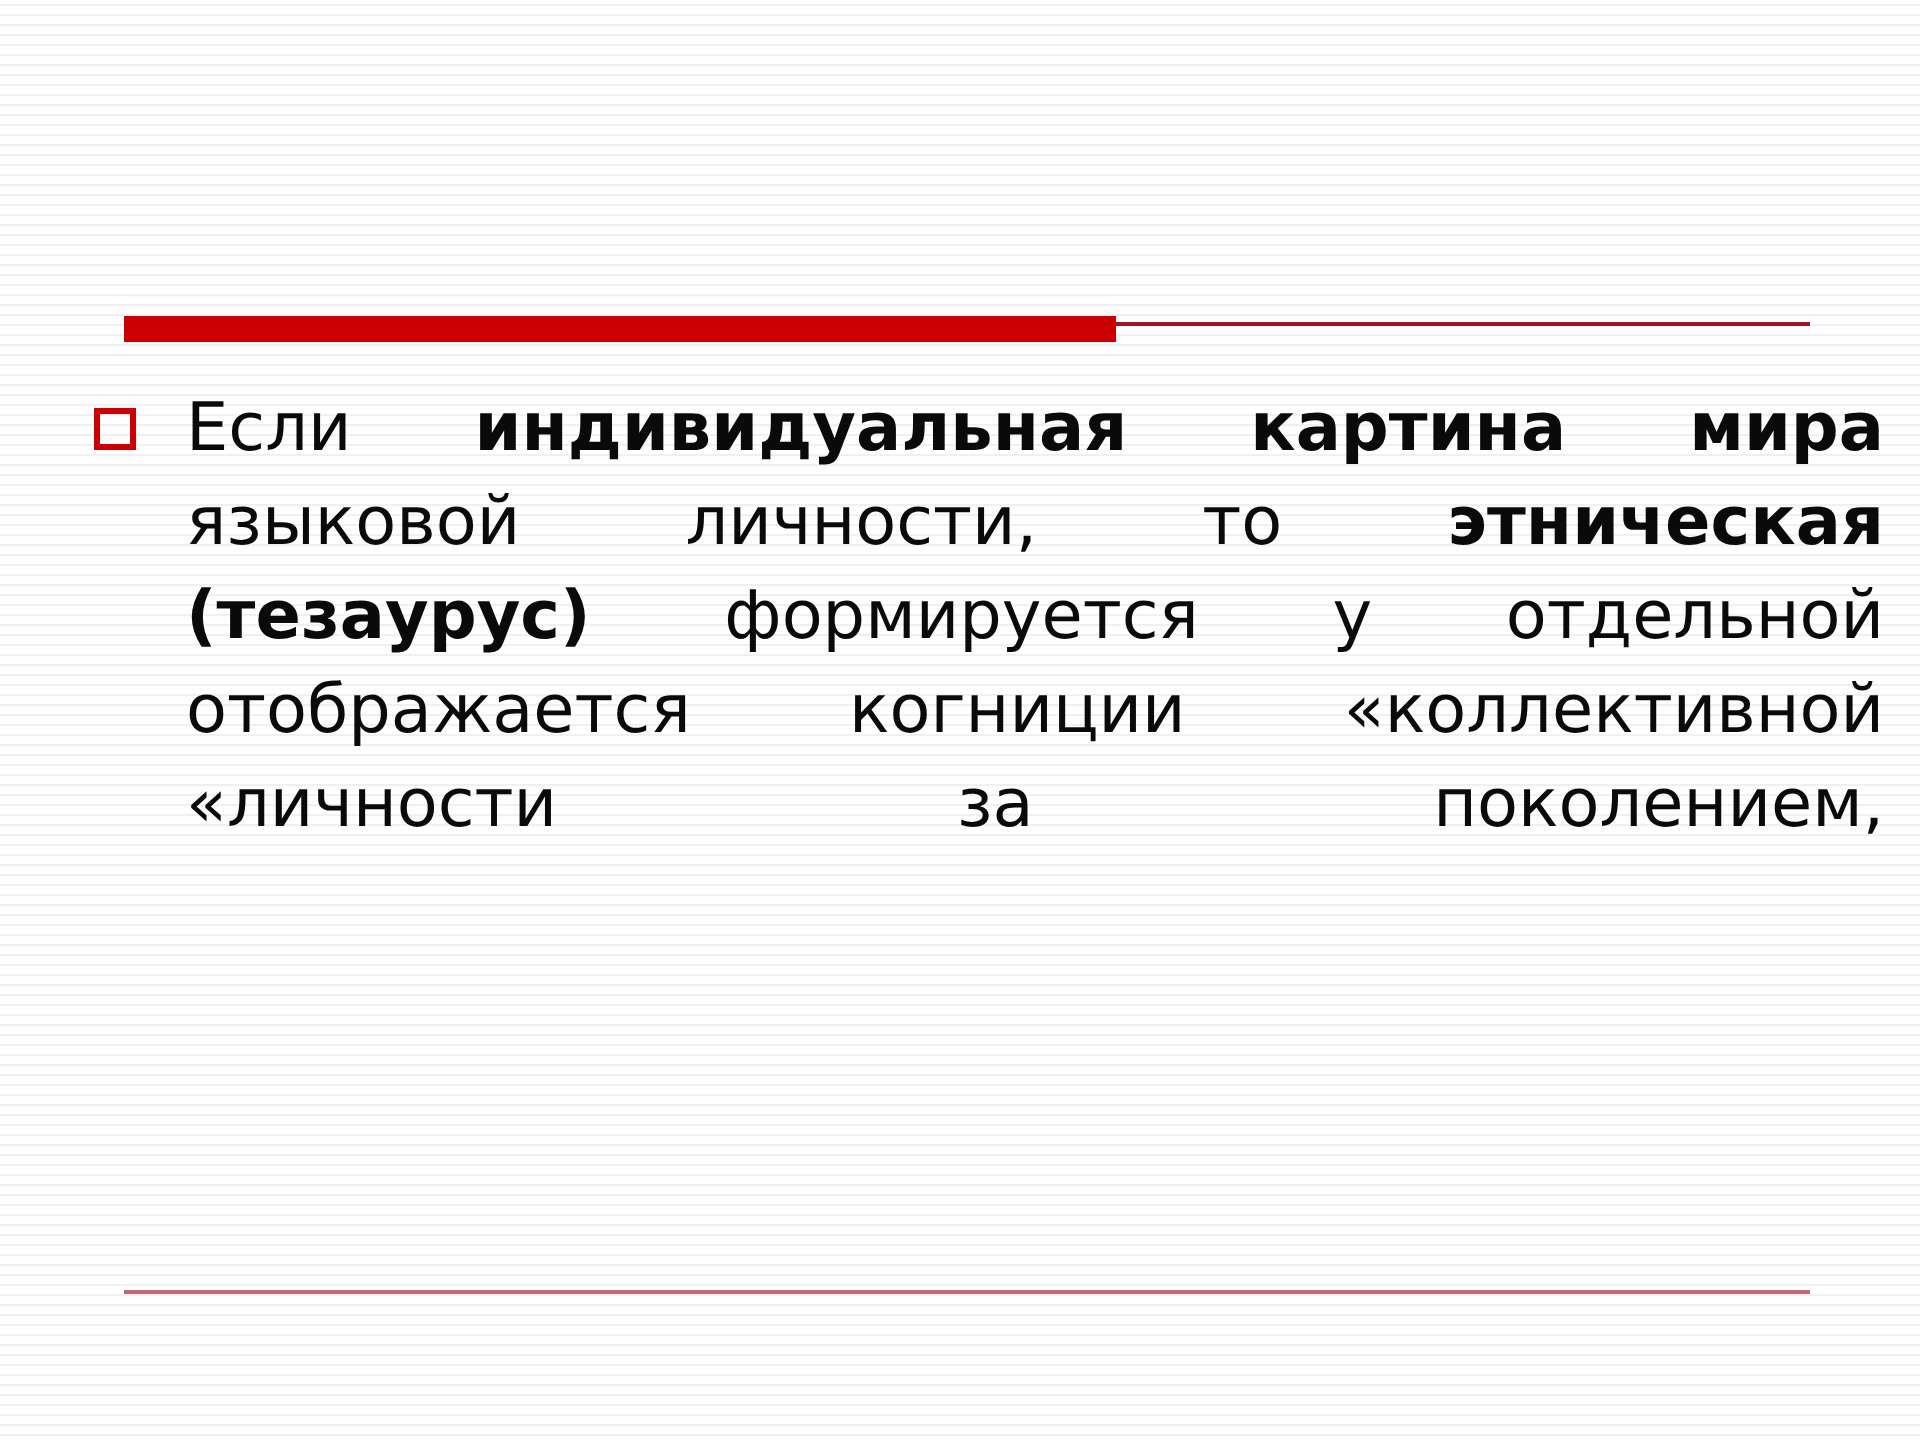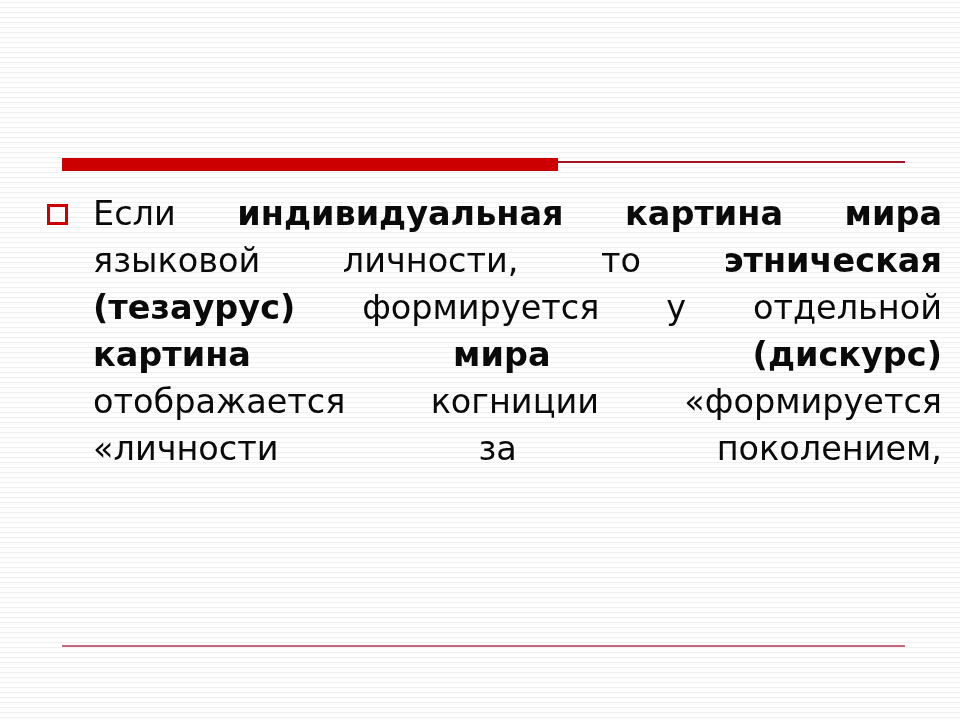--- a/index.html
+++ b/index.html
@@ -127,22 +127,21 @@
     <div class="rule-thin"></div>
   </div>
 
   <div id="content-block">
     <div class="bullet-row">
       <div class="bullet-marker"></div>
       <div class="bullet-text" id="bullet-text">
           <span class="jline"><span>Если</span> <b>индивидуальная</b> <b>картина</b> <b>мира</b></span>
           <span class="jline"><span>языковой</span> <span>личности,</span> <span>то</span> <b>этническая</b></span>
           <span class="jline"><b>(тезаурус)</b> <span>формируется</span> <span>у</span> <span>отдельной</span></span>
-          <span class="jline"><b>картина</b> <b>мира</b> <b>(дискурс)</b></span>
-          <span class="jline"><span>отображается</span> <span>когниции</span> <span>«формируется</span></span>
+          <span class="jline"><span>отображается</span> <span>когниции</span> <span>«коллективной</span></span>
           <span class="jline"><span>«личности</span> <span>за</span> <span>поколением,</span></span>
         </div>
     </div>
   </div>
 
   <div id="bottom-rule"></div>
 
 </div>
 
 </body></html>

